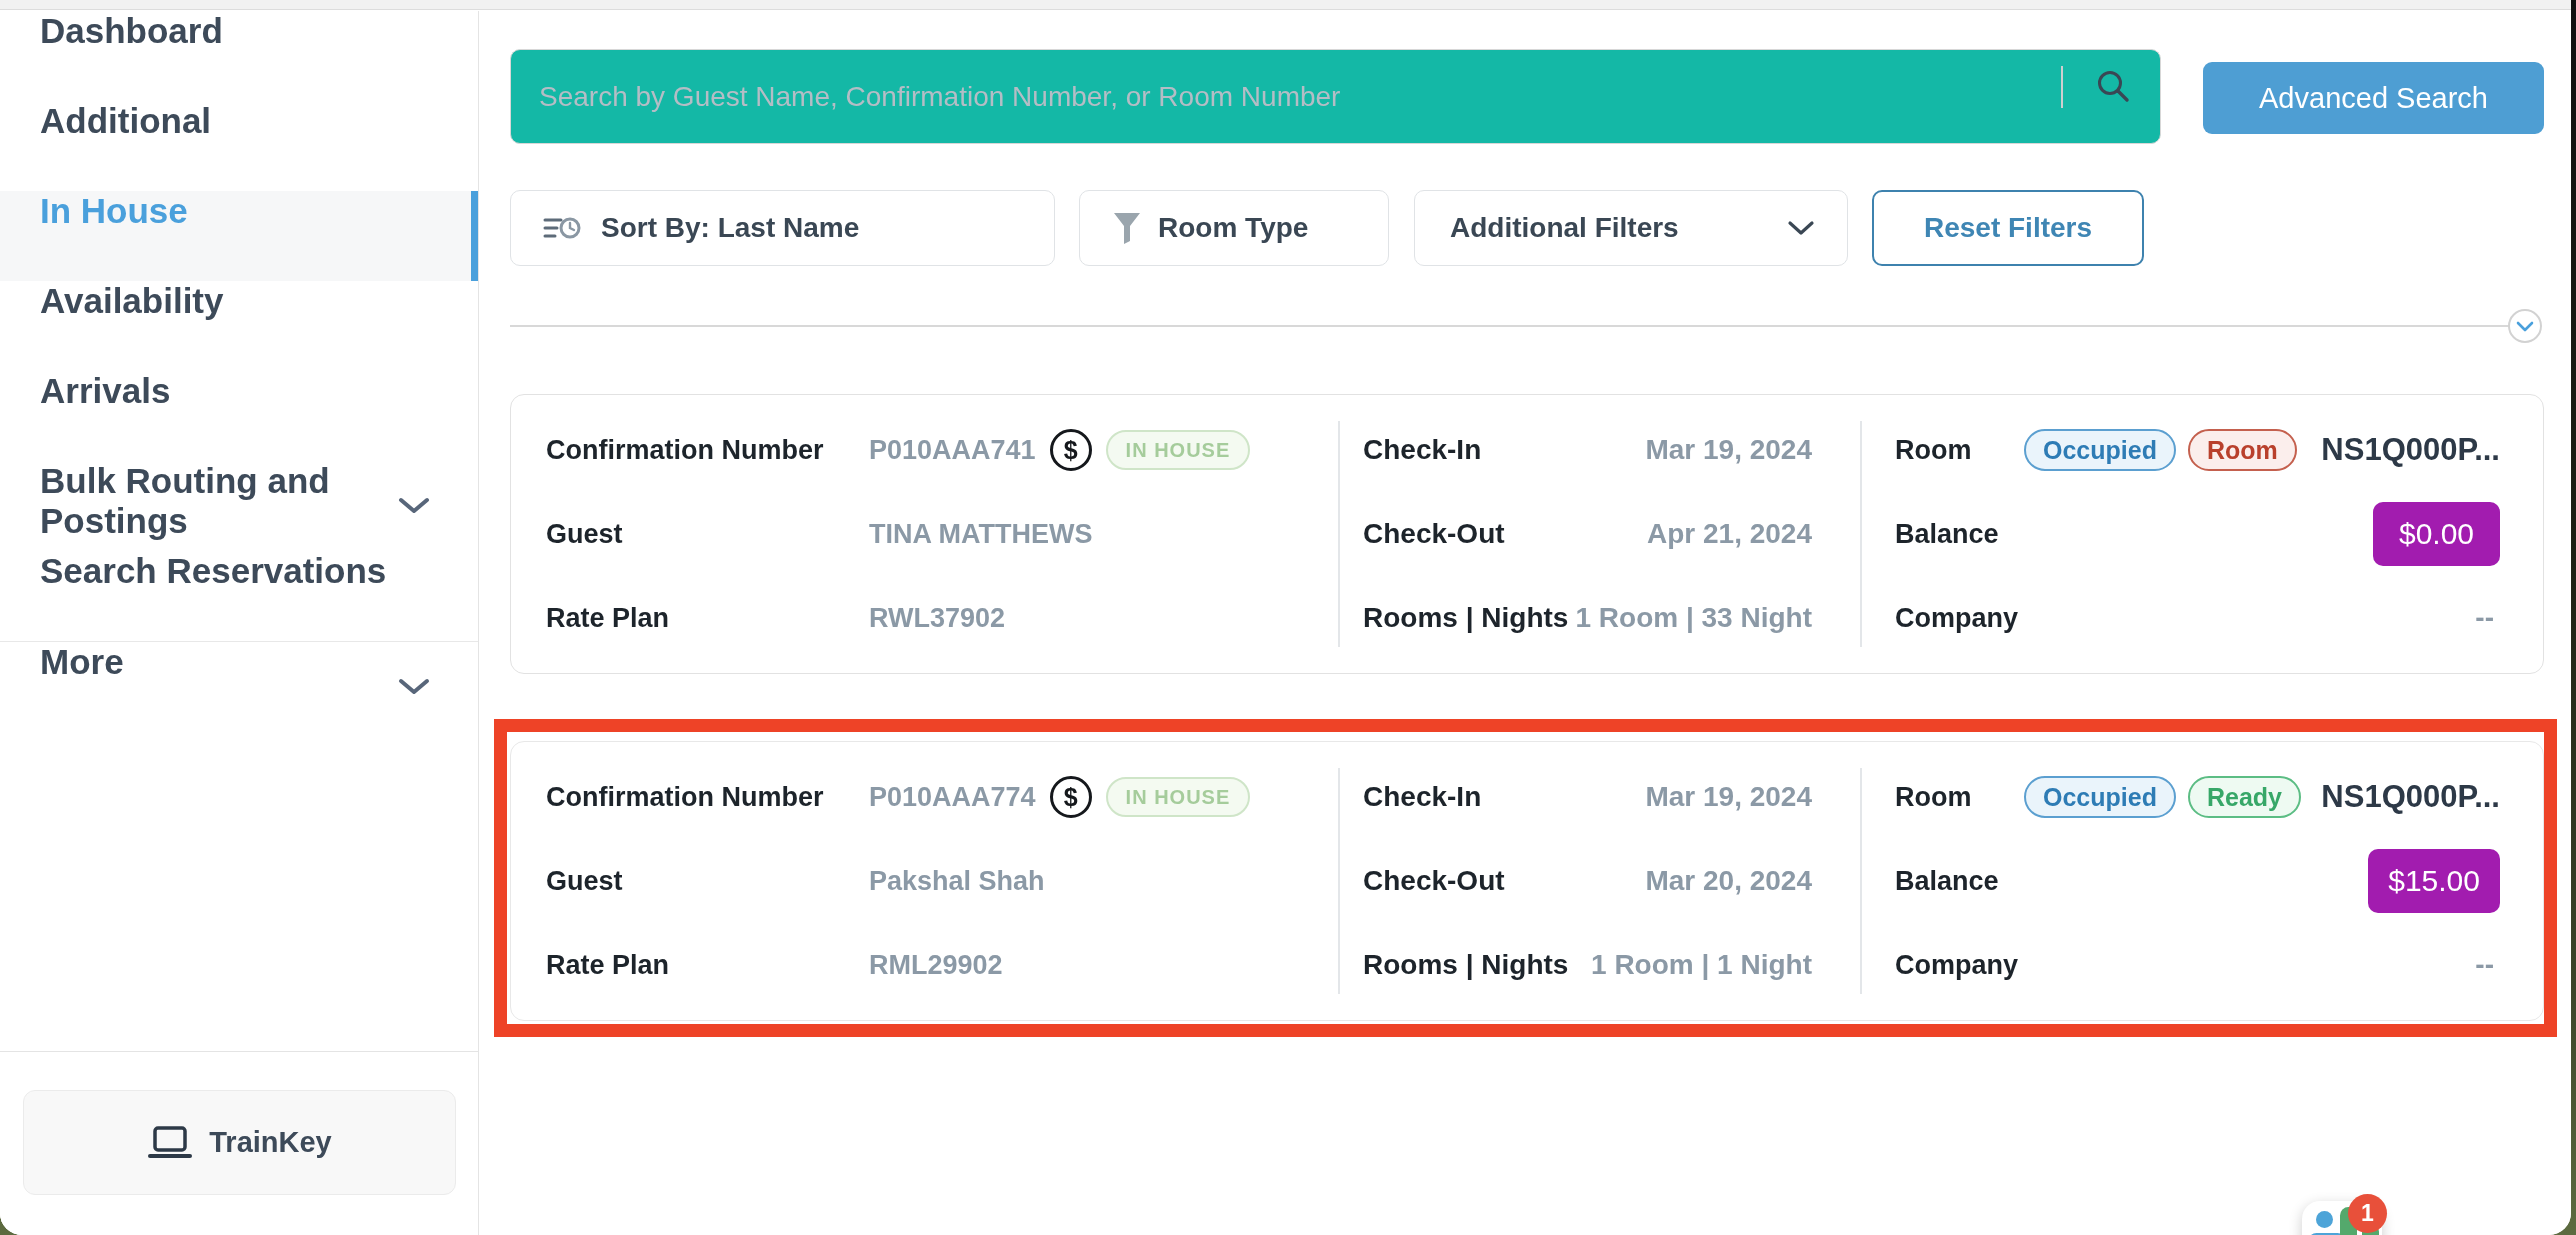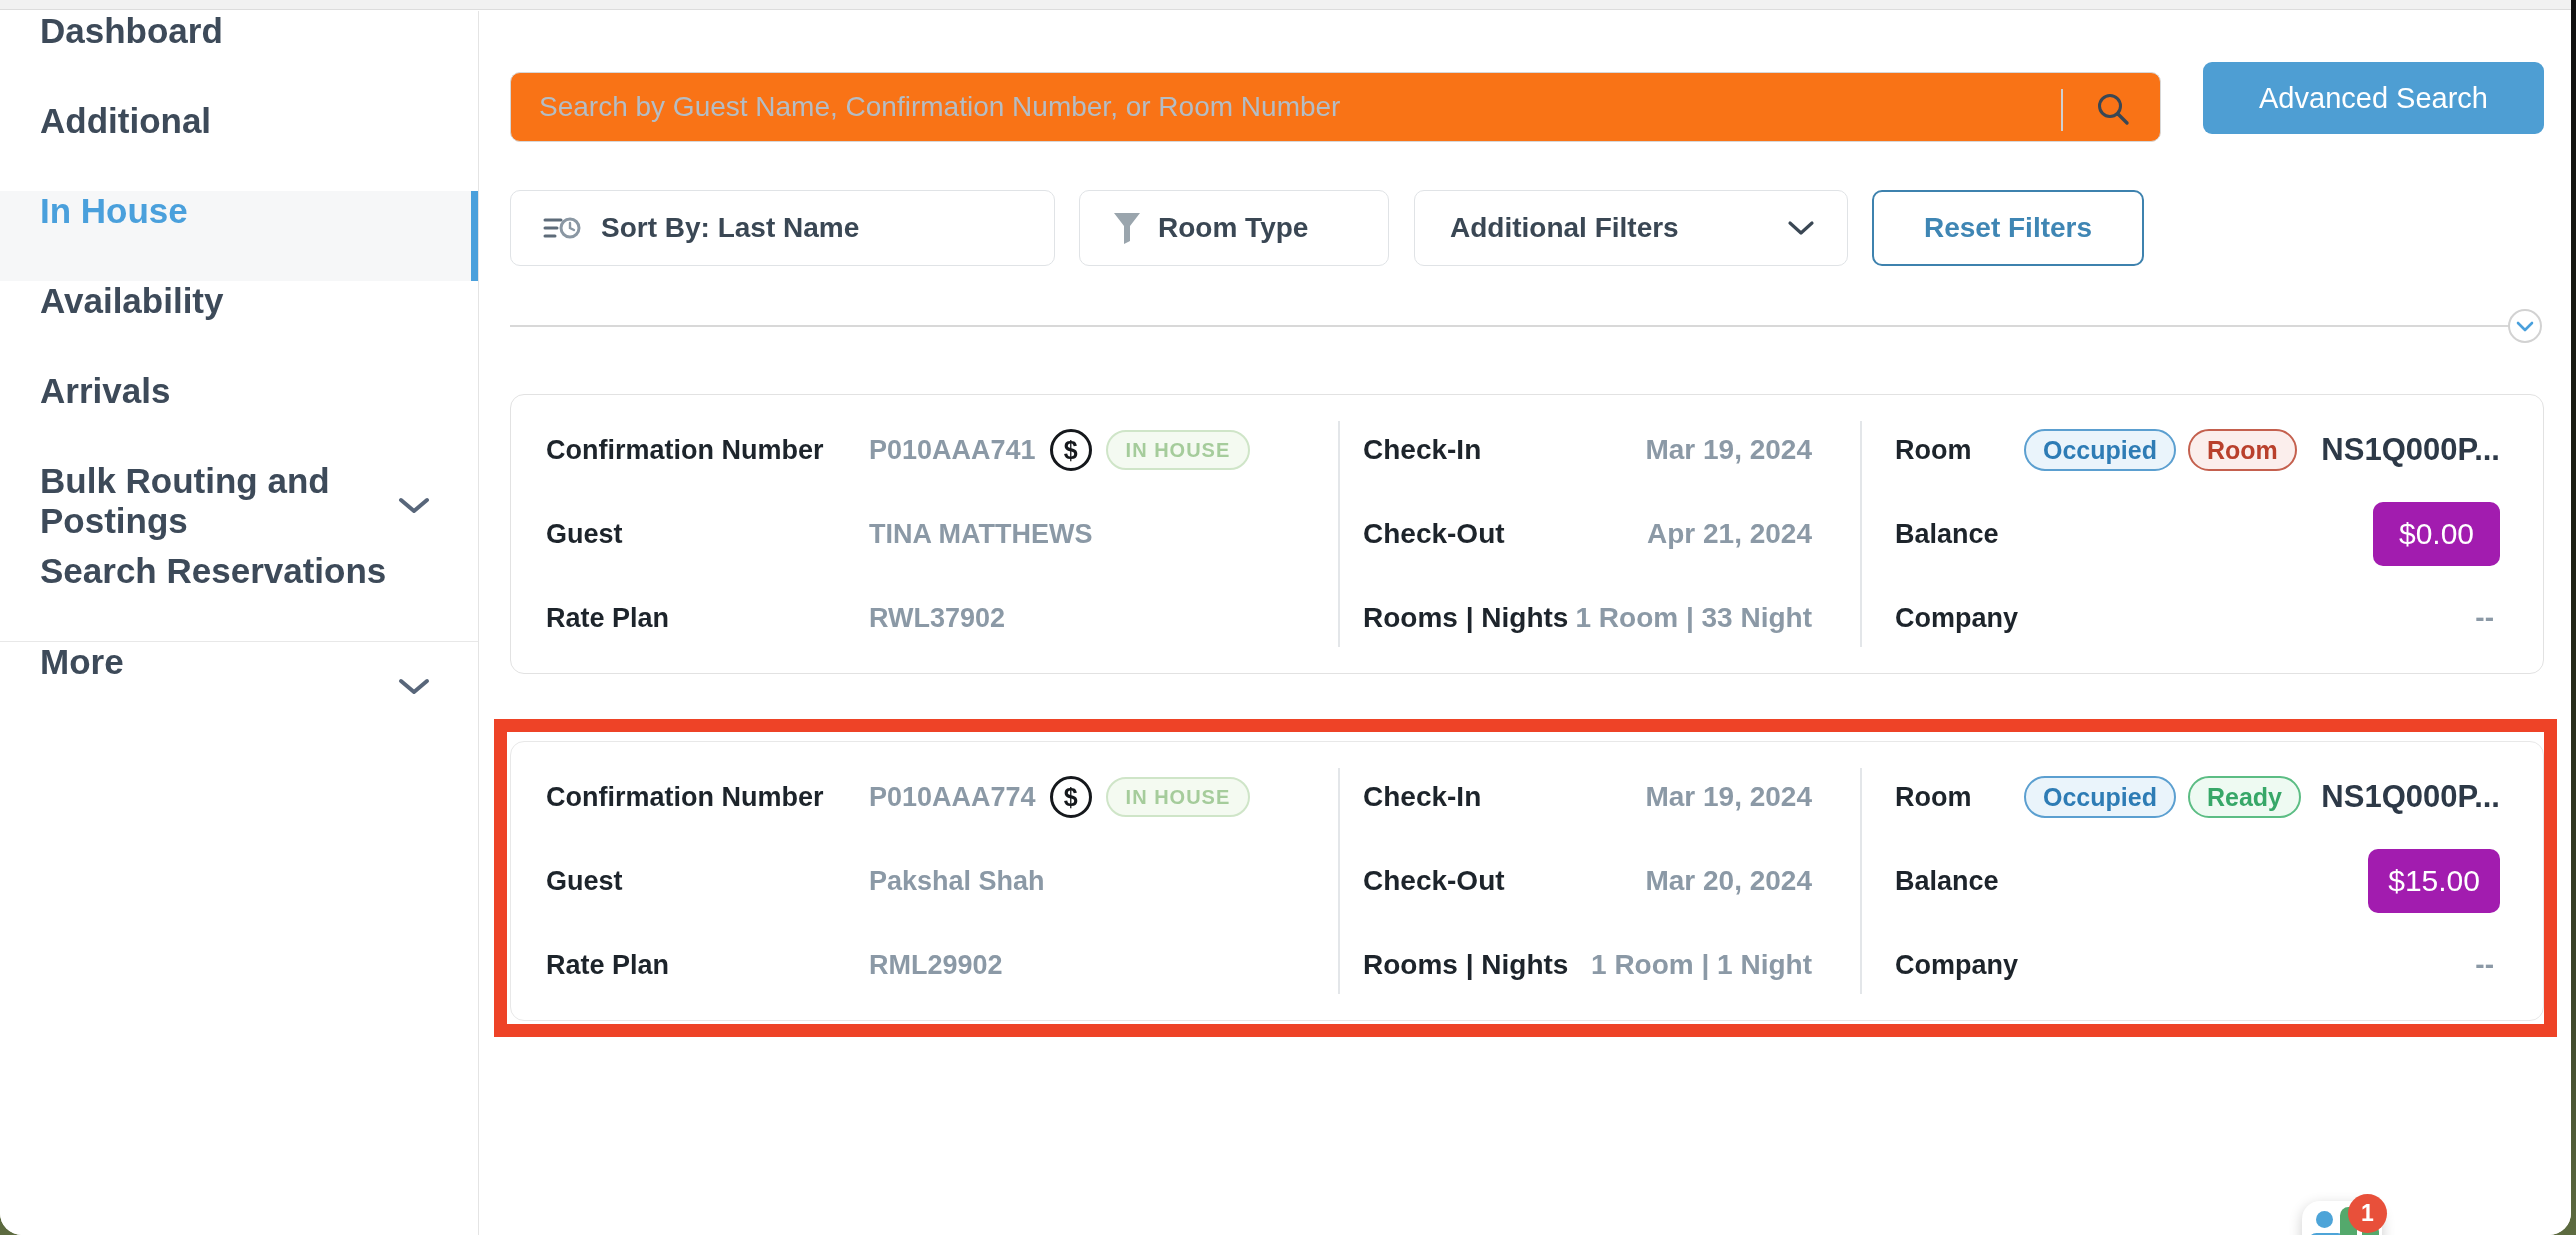--- a/index.html
+++ b/index.html
@@ -40,22 +40,22 @@
   }
   .trainkey-btn {
     position:absolute; left:23px; top:38px; width:433px; height:105px;
     background:#f8f8f8; border:1px solid #ebebeb; border-radius:12px;
     display:flex; align-items:center; justify-content:center; gap:16px;
     font-family:inherit; font-size:29px; font-weight:700; color:#3d4a59; cursor:pointer;
   }
   
   .main { position:absolute; left:480px; top:11px; width:2091px; height:1224px; background:#fff; }
   .search-box {
-    position:absolute; left:30px; top:61px; width:1651px; height:70px;
-    border:1px solid #d7d7d7; border-radius:10px; background:#f97316;
+    position:absolute; left:30px; top:38px; width:1651px; height:95px;
+    border:1px solid #d7d7d7; border-radius:10px; background:#14b8a6;
   }
   .search-box input {
     width:100%; height:100%; border:none; outline:none; background:transparent;
     padding:0 139px 0 28px; font-family:inherit; font-size:28px; color:#3d4a59;
   }
   .search-box input::placeholder { color:#b4bdc5; }
   .search-vdivider { position:absolute; right:97px; top:16px; width:2px; height:42px; background:#cfcfcf; }
   .search-glass { position:absolute; right:28px; top:18px; width:38px; height:38px; cursor:pointer; }
   .adv-btn {
     position:absolute; left:1723px; top:51px; width:341px; height:72px;
@@ -187,20 +187,31 @@
     <div class="nav-divider"></div>
     <div class="nav-item">
       <span>More</span>
       <span class="nav-chevron">
         <svg width="32" height="18" viewBox="0 0 32 18">
             <polyline points="3,3 16,14 29,3" fill="none" stroke="#58667a" stroke-width="4" stroke-linecap="round" stroke-linejoin="round"></polyline>
           </svg>
       </span>
     </div>
 
+    <div class="sidebar-footer">
+      <button class="trainkey-btn">
+        <span>
+          <svg width="46" height="36" viewBox="0 0 46 36">
+            <rect x="8" y="3" width="30" height="22" rx="3" fill="none" stroke="#2d3947" stroke-width="3.5"></rect>
+            <line x1="3" y1="31" x2="43" y2="31" stroke="#2d3947" stroke-width="4" stroke-linecap="round"></line>
+          </svg>
+        </span>
+        <span>TrainKey</span>
+      </button>
+    </div>
   </aside>
 
   <main class="main">
 
     <div class="search-box">
       <input type="text" placeholder="Search by Guest Name, Confirmation Number, or Room Number" style="">
       <span class="search-vdivider"></span>
       <span class="search-glass">
         <svg width="38" height="38" viewBox="0 0 38 38">
           <circle cx="16" cy="15" r="10.5" fill="none" stroke="#3a4754" stroke-width="3"></circle>

